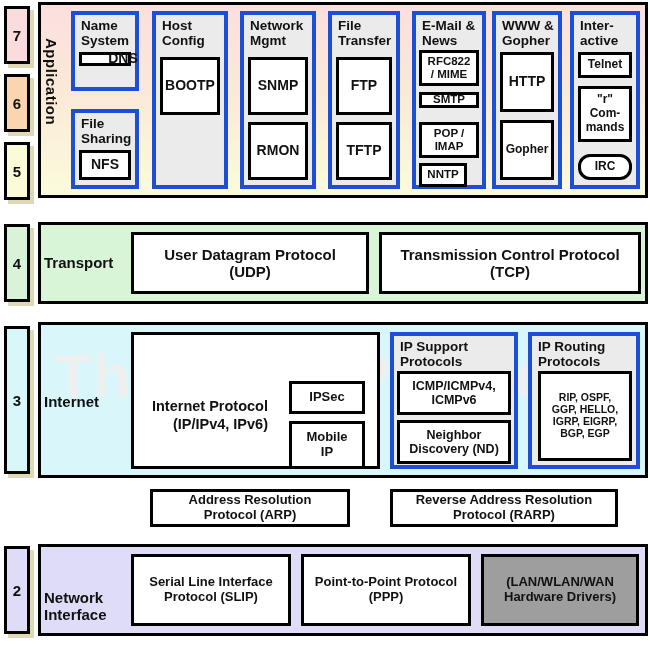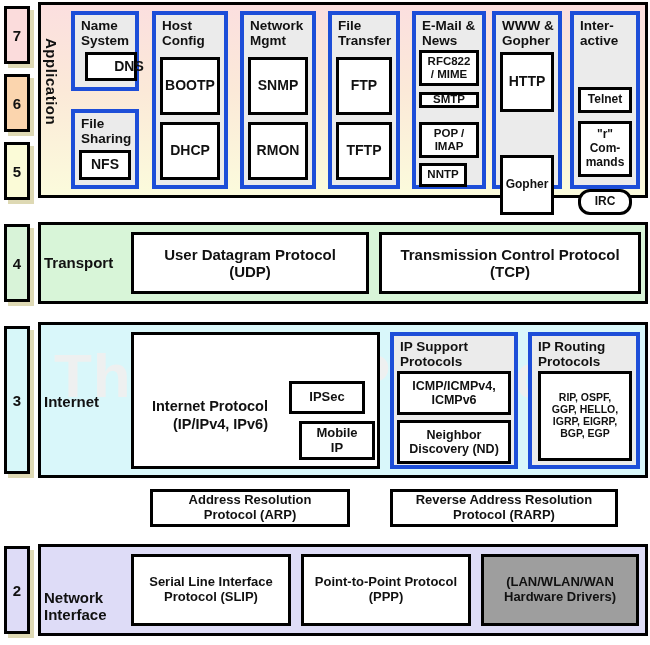--- a/index.html
+++ b/index.html
@@ -104,21 +104,21 @@
     line-height: 1.14;
     z-index: 5;
   }
   .chip.grey-fill { background: #9e9e9e; }
 
   
   .t15 { font-size: 15px; }
   .t14 { font-size: 14px; }
   .t13 { font-size: 13px; }
   .t125 { font-size: 12.5px; }
-  .t12 { font-size: 12px; margin-top: 35px; }
+  .t12 { font-size: 12px; }
   .t11 { font-size: 11.5px; }
   .t105 { font-size: 10.5px; }
 
   .nowrapbox { white-space: pre-line; }
 </style>
 </head>
 <body>
 
 <div id="diagram">
 
@@ -143,41 +143,38 @@
 
   <div class="layer-band" style="left:38px; top:2px; width:610px; height:196px;
               background:linear-gradient(to bottom,#fbdfdf 0%,#fbe9d8 45%,#fbfbdc 100%);">
   </div>
   <div class="layer-name vertical" style="left:40px; top:38px; width:20px;">Application</div>
 
   <div class="group-box" style="left:71px; top:11px; width:68px; height:80px;">
     <div class="group-title nowrapbox">Name
 System</div>
   </div>
-  <div class="chip t14" style="left:85px; top:52px; width:52px; height:29px;padding-left:36px;">
+  <div class="chip t14" style="left:79px; top:52px; width:52px; height:14px;padding-left:36px;">
     <span>DNS</span>
   </div>
 
   <div class="group-box" style="left:71px; top:109px; width:68px; height:80px;">
     <div class="group-title nowrapbox">File
 Sharing</div>
   </div>
   <div class="chip t14" style="left:79px; top:150px; width:52px; height:30px;">
     <span>NFS</span>
   </div>
 
   <div class="group-box" style="left:152px; top:11px; width:76px; height:178px;">
     <div class="group-title nowrapbox">Host
 Config</div>
   </div>
   <div class="chip t14" style="left:160px; top:57px; width:60px; height:58px;">
     <span>BOOTP</span>
-  </div>
-  <div class="chip t14" style="left:160px; top:122px; width:60px; height:58px;">
-    <span>DHCP</span>
   </div>
 
   <div class="group-box" style="left:240px; top:11px; width:76px; height:178px;">
     <div class="group-title nowrapbox">Network
 Mgmt</div>
   </div>
   <div class="chip t14" style="left:248px; top:57px; width:60px; height:58px;">
     <span>SNMP</span>
   </div>
   <div class="chip t14" style="left:248px; top:122px; width:60px; height:58px;">
@@ -265,21 +262,21 @@
   <div class="chip" style="left:131px; top:332px; width:249px; height:137px; display:block; background:#ffffff;">
   </div>
   <div class="nowrapbox" style="position:absolute; left:137px; top:381px; width:131px; text-align:right;
               font-weight:bold; font-size:14.5px; line-height:1.2; color:#111111; z-index:6;">
     <span>Internet Protocol
 (IP/IPv4, IPv6)</span>
   </div>
   <div class="chip t13" style="left:289px; top:381px; width:76px; height:33px; z-index:7;">
     <span>IPSec</span>
   </div>
-  <div class="chip t13 nowrapbox" style="left:299px; top:421px; width:76px; height:39px; z-index:7;">
+  <div class="chip t13 nowrapbox" style="left:289px; top:421px; width:76px; height:48px; z-index:7;">
     <span>Mobile
 IP</span>
   </div>
 
   <div class="group-box" style="left:390px; top:332px; width:128px; height:137px;">
     <div class="group-title nowrapbox">IP Support
 Protocols</div>
   </div>
   <div class="chip t125 nowrapbox" style="left:397px; top:371px; width:114px; height:44px;">
     <span>ICMP/ICMPv4,

